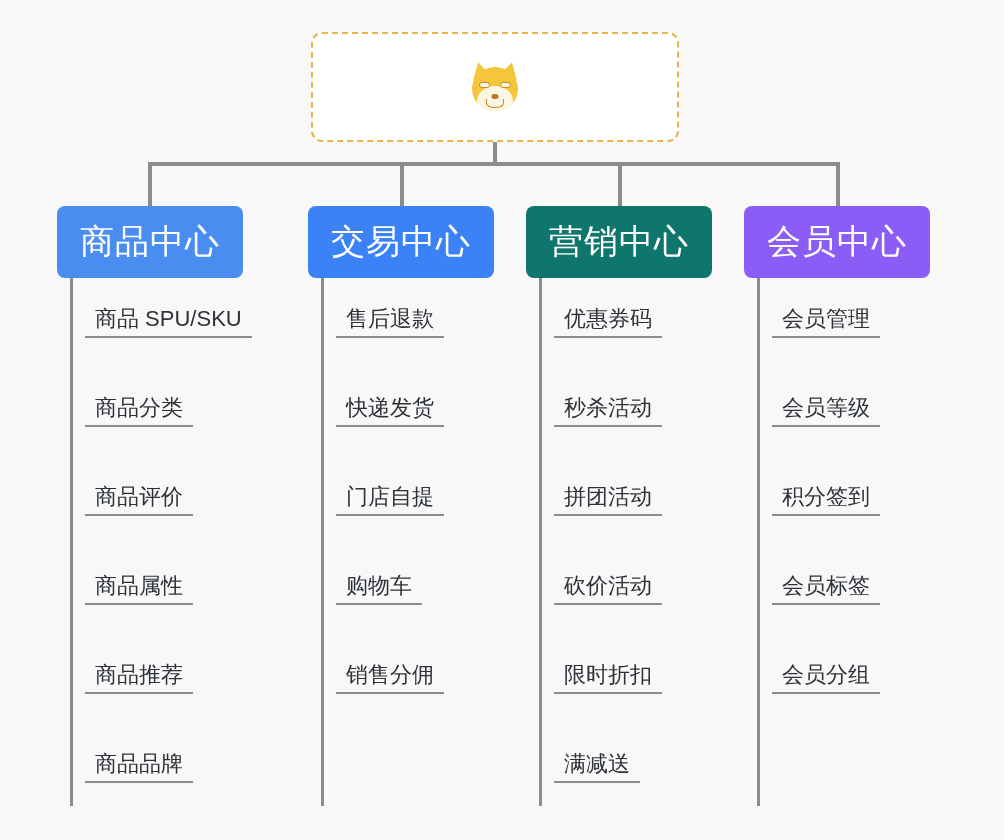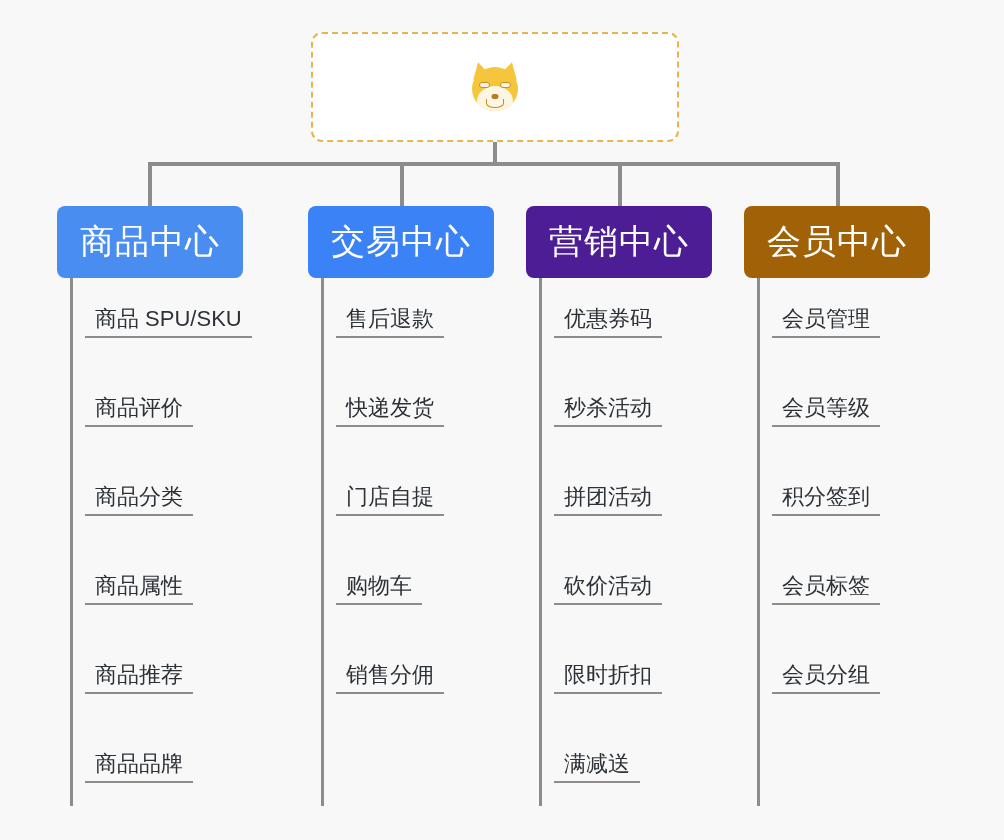--- a/index.html
+++ b/index.html
@@ -195,24 +195,24 @@
   <div class="branch" style="left:57px; width:186px;">
     <div class="branch-header" style="background:#4a8df0;">
       <span>商品中心</span>
     </div>
     <div class="branch-body">
       <div class="spine" style="height:528px;"></div>
       <div class="leaf">
         <span class="leaf-text">商品 SPU/SKU</span>
       </div>
       <div class="leaf">
+        <span class="leaf-text">商品分类</span>
+      </div>
+      <div class="leaf">
         <span class="leaf-text">商品评价</span>
-      </div>
-      <div class="leaf">
-        <span class="leaf-text">商品分类</span>
       </div>
       <div class="leaf">
         <span class="leaf-text">商品属性</span>
       </div>
       <div class="leaf">
         <span class="leaf-text">商品推荐</span>
       </div>
       <div class="leaf">
         <span class="leaf-text">商品品牌</span>
       </div>
@@ -237,21 +237,21 @@
       <div class="leaf">
         <span class="leaf-text">购物车</span>
       </div>
       <div class="leaf">
         <span class="leaf-text">销售分佣</span>
       </div>
     </div>
   </div>
 
   <div class="branch" style="left:526px; width:186px;">
-    <div class="branch-header" style="background:#4c1d95;">
+    <div class="branch-header" style="background:#0f766e;">
       <span>营销中心</span>
     </div>
     <div class="branch-body">
       <div class="spine" style="height:528px;"></div>
       <div class="leaf">
         <span class="leaf-text">优惠券码</span>
       </div>
       <div class="leaf">
         <span class="leaf-text">秒杀活动</span>
       </div>
@@ -264,21 +264,21 @@
       <div class="leaf">
         <span class="leaf-text">限时折扣</span>
       </div>
       <div class="leaf">
         <span class="leaf-text">满减送</span>
       </div>
     </div>
   </div>
 
   <div class="branch" style="left:744px; width:186px;">
-    <div class="branch-header" style="background:#a16207;">
+    <div class="branch-header" style="background:#8b5cf6;">
       <span>会员中心</span>
     </div>
     <div class="branch-body">
       <div class="spine" style="height:528px;"></div>
       <div class="leaf">
         <span class="leaf-text">会员管理</span>
       </div>
       <div class="leaf">
         <span class="leaf-text">会员等级</span>
       </div>

